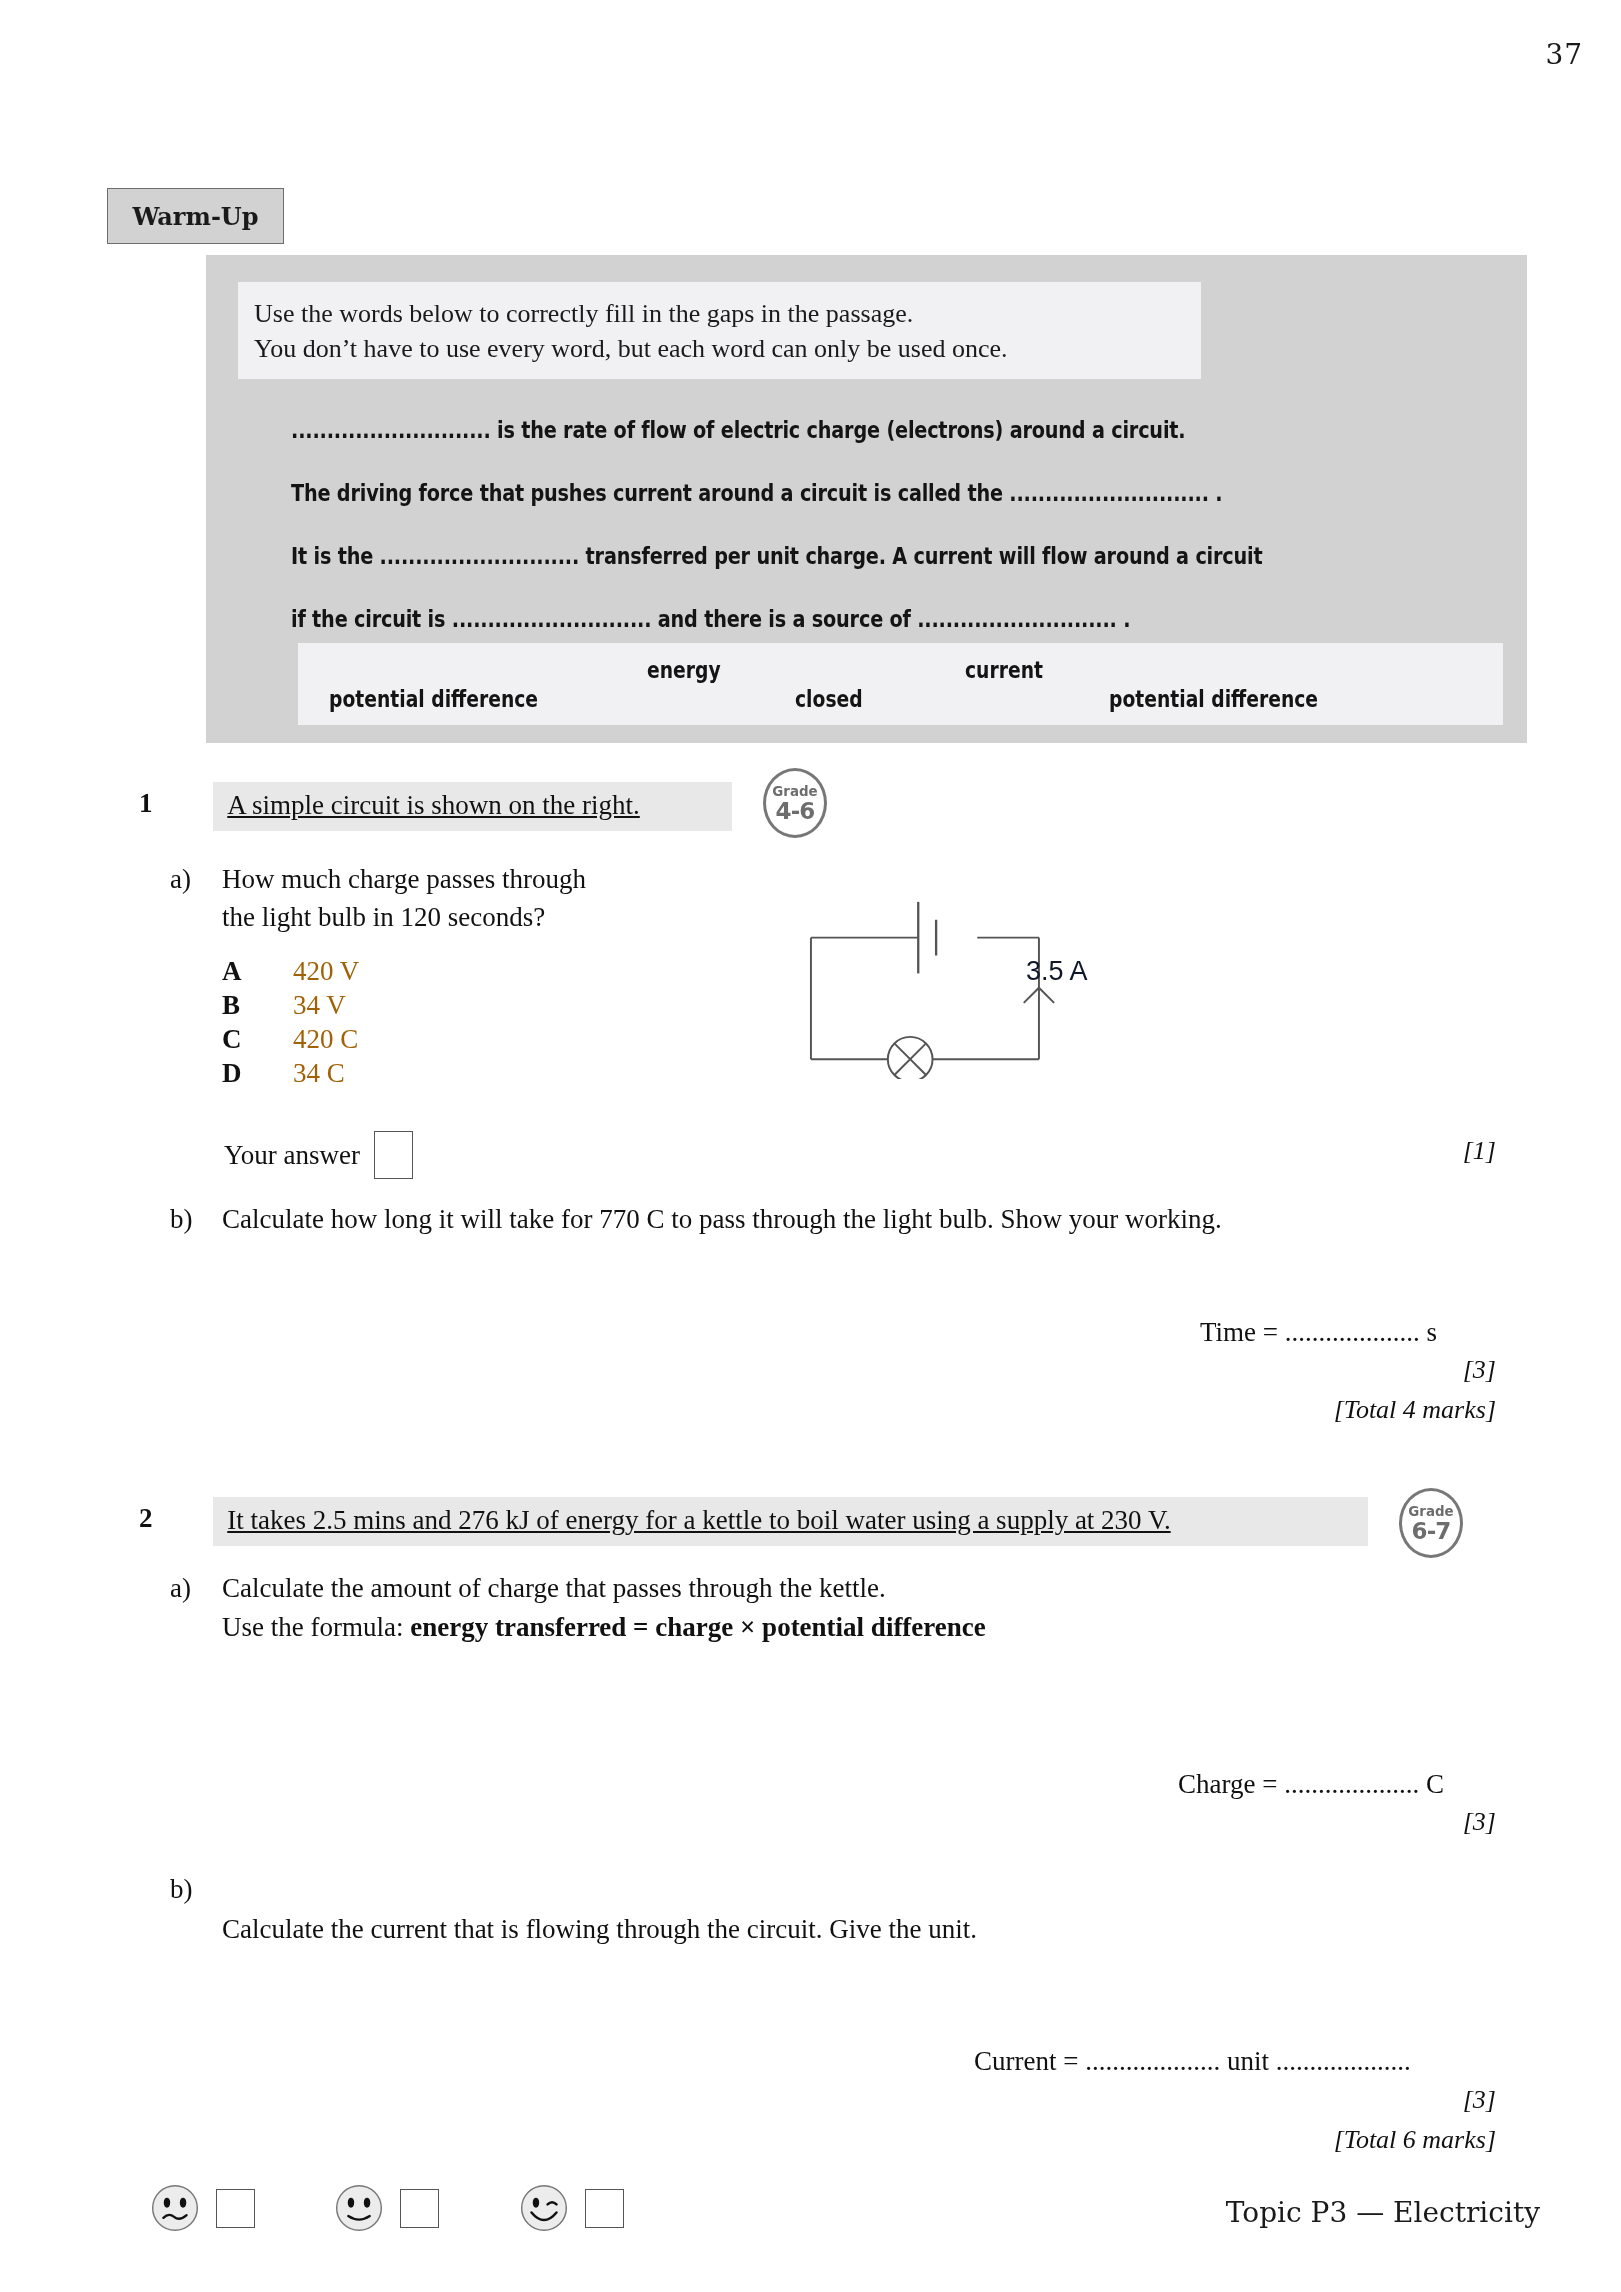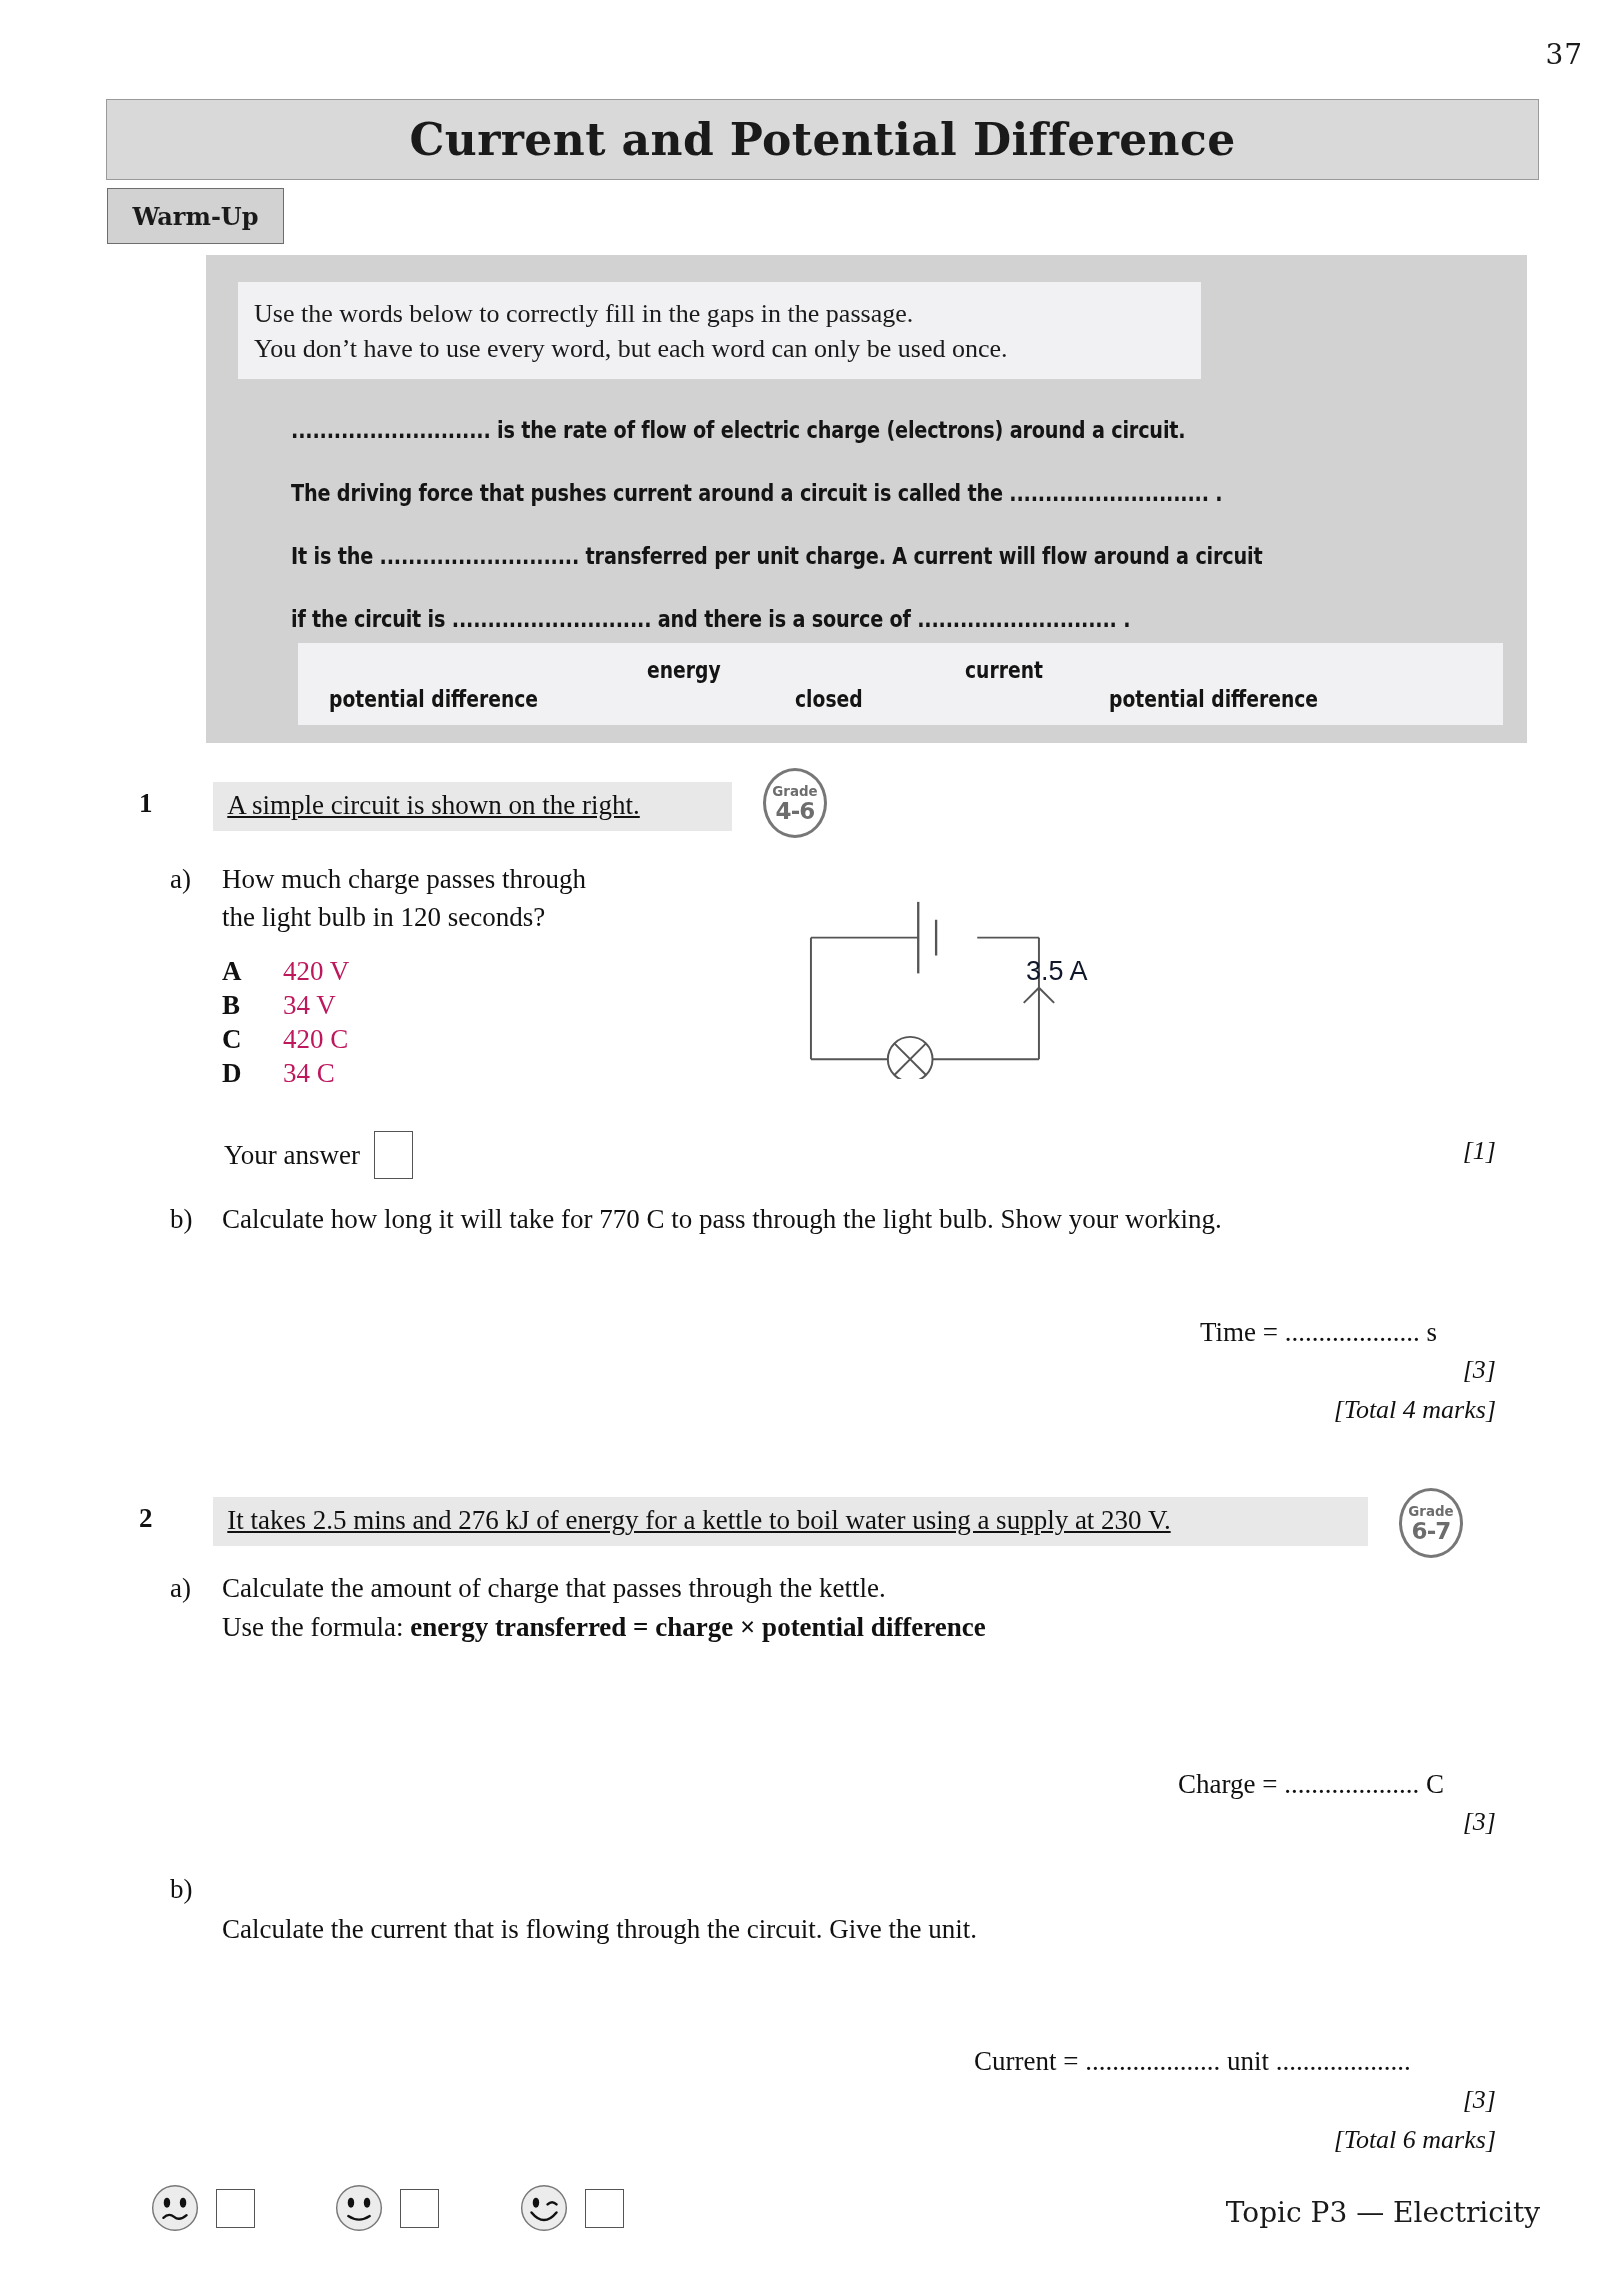--- a/index.html
+++ b/index.html
@@ -161,21 +161,21 @@
   
   .mcq { position:absolute; }
   .mcq .row { display:flex; height:34px; align-items:baseline; }
   .mcq .letter {
     width:61px;
     font-family:"Liberation Serif", serif;
     font-weight:bold; font-size:27px; color:#111;
   }
   .mcq .val {
     font-family:"Liberation Serif", serif;
-    font-size:27px; color:#be185d;
+    font-size:27px; color:#a16207;margin-left:10px;
   }
 
   .answer-box {
     position:absolute;
     width:39px; height:48px;
     border:1.8px solid #555;
     box-sizing:border-box;
     background:#fff;
   }
 
@@ -201,23 +201,20 @@
     font-size:28px; color:#1a1a1a; white-space:nowrap;
   }
 </style>
 </head>
 <body>
 
 <div class="page">
 
   <div class="page-number">37</div>
 
-  <div class="title-bar">
-    <div class="title-text">Current and Potential Difference</div>
-  </div>
 
   <div class="warmup-panel"></div>
   <div class="warmup-tab">
     <span>Warm-Up</span>
   </div>
 
   <div class="instruction-box">
     <div class="line">Use the words below to correctly fill in the gaps in the passage.</div>
     <div class="line">You don’t have to use every word, but each word can only be used once.</div>
   </div>

